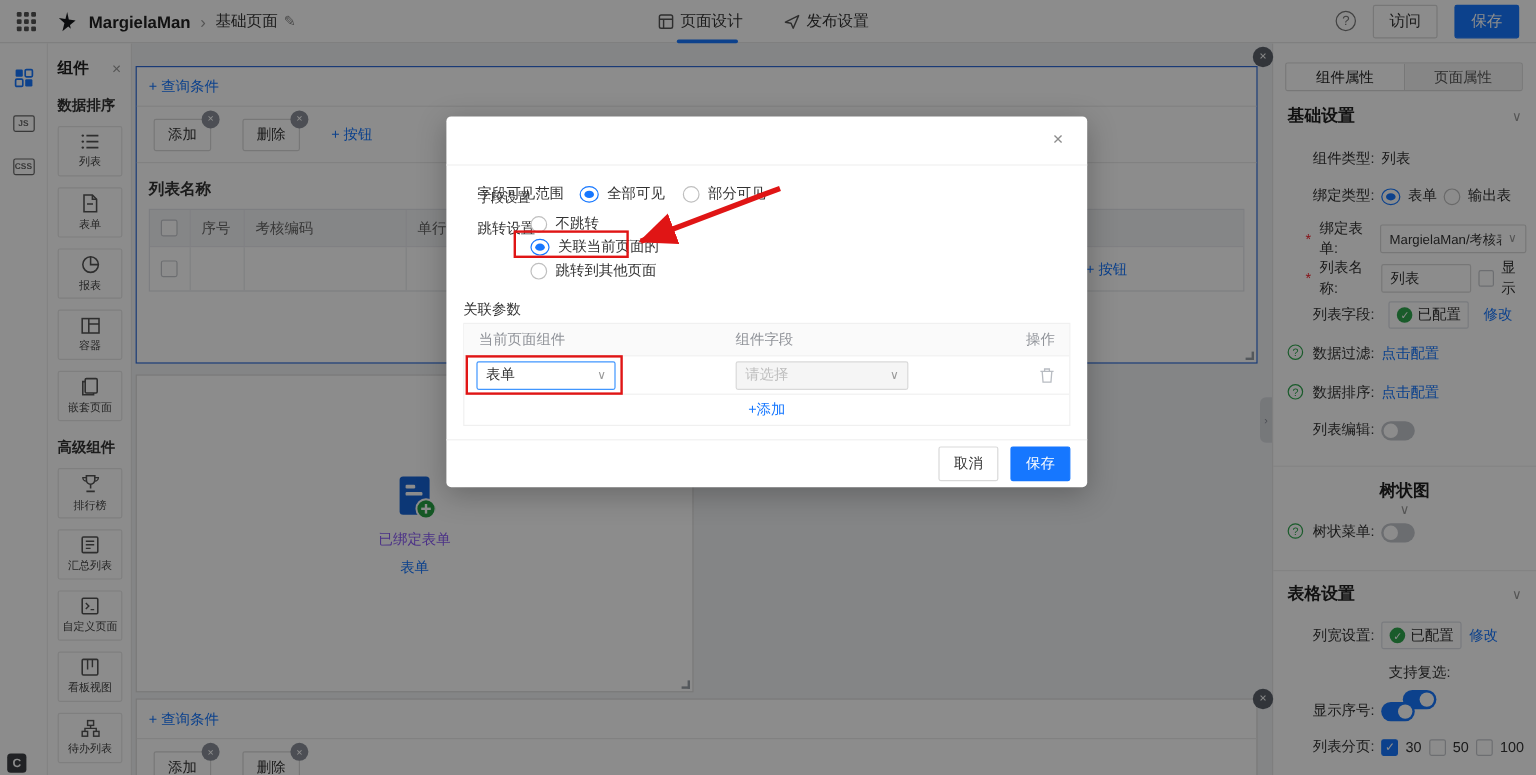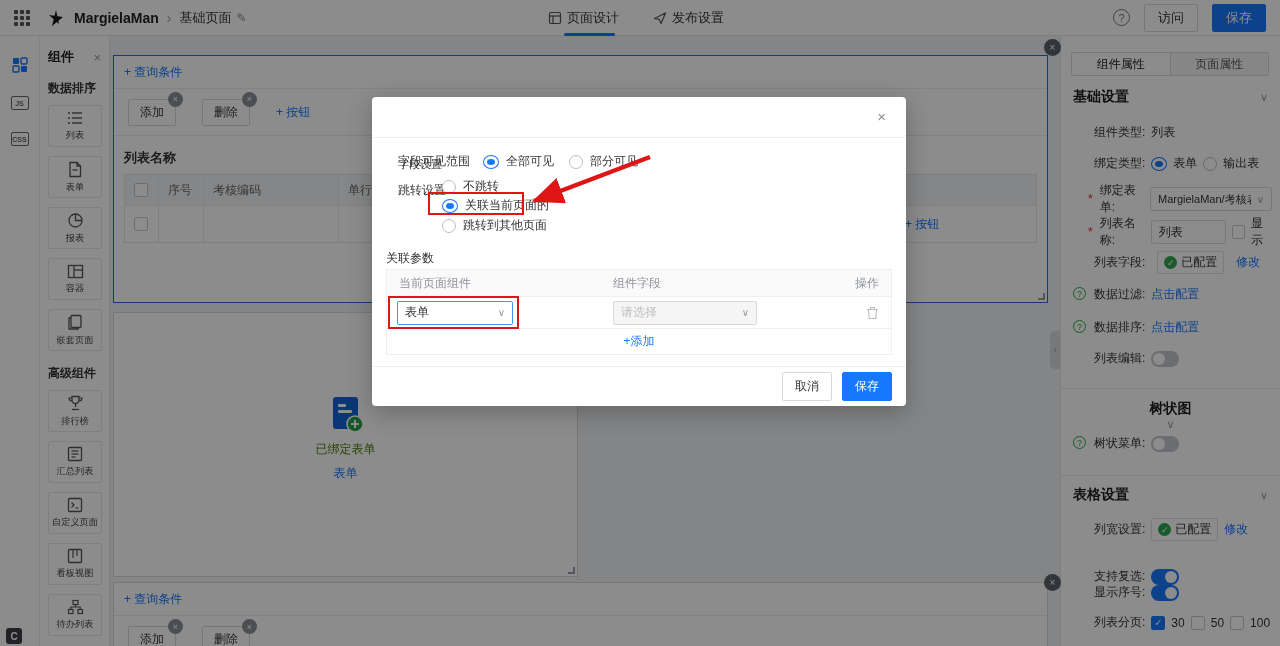--- a/index.html
+++ b/index.html
@@ -62,21 +62,21 @@
   .cell:last-child { border-right:none; }
   .w34{width:34px;} .w45{width:45px;} .w135{width:135px;} .grow{flex:1;} .w140{width:140px;}
   .cb { width:14px; height:14px; border:1px solid #c6c9ce; border-radius:2px; background:#fff;
         display:inline-flex; align-items:center; justify-content:center; font-size:10px; color:#fff; }
   .cb.checked { background:#1677ff; border-color:#1677ff; }
   .resize { position:absolute; right:2px; bottom:2px; width:7px; height:7px;
             border-right:2px solid #9aa0a8; border-bottom:2px solid #9aa0a8; }
   .form-cmp { left:113px; top:312px; width:465px; height:265px; border:1px solid #d9d9d9;
               display:flex; flex-direction:column; align-items:center; }
   .form-cmp .icw { margin-top:82px; }
-  .bound-label { font-size:12px; color:#4d7c0f; margin-top:6px; }
+  .bound-label { font-size:12px; color:#8b5cf6; margin-top:6px; }
   .bottom-cmp { left:113px; top:582px; width:935px; height:80px; border:1px solid #d9d9d9; }
   .del-circle { width:17px; height:17px; border-radius:50%; background:#5c626b; color:#fff; font-size:10px;
                 display:flex; align-items:center; justify-content:center; z-index:6; }
 
   
   .rpanel { left:1060px; top:36px; width:220px; height:610px; background:#fff; border-left:1px solid #e6e6e6; z-index:4; }
   .rp-tabs { position:absolute; left:10px; top:16px; width:198px; height:24px; display:flex;
              border:1px solid #d9d9d9; border-radius:2px; overflow:hidden; font-size:12px; }
   .rp-tab { flex:1; display:flex; align-items:center; justify-content:center; background:#f5f5f5; color:#555; }
   .rp-tab.active { background:#fff; color:#222; border-right:1px solid #d9d9d9; }
@@ -493,21 +493,21 @@
 
     <div class="rrow" style="top:482px;">
       <span>列宽设置:</span>
       <span class="badge">
         <span class="gcheck">✓</span>
         <span>已配置</span>
       </span>
       <span class="link">修改</span>
     </div>
 
-    <div class="rrow" style="top:532px;">
+    <div class="rrow" style="top:516px;flex-direction:column;">
       <span>支持复选:</span>
       <span class="tog on">
           <span class="knob"></span>
         </span>
     </div>
 
     <div class="rrow" style="top:548px;">
       <span>显示序号:</span>
       <span class="tog on">
           <span class="knob"></span>

